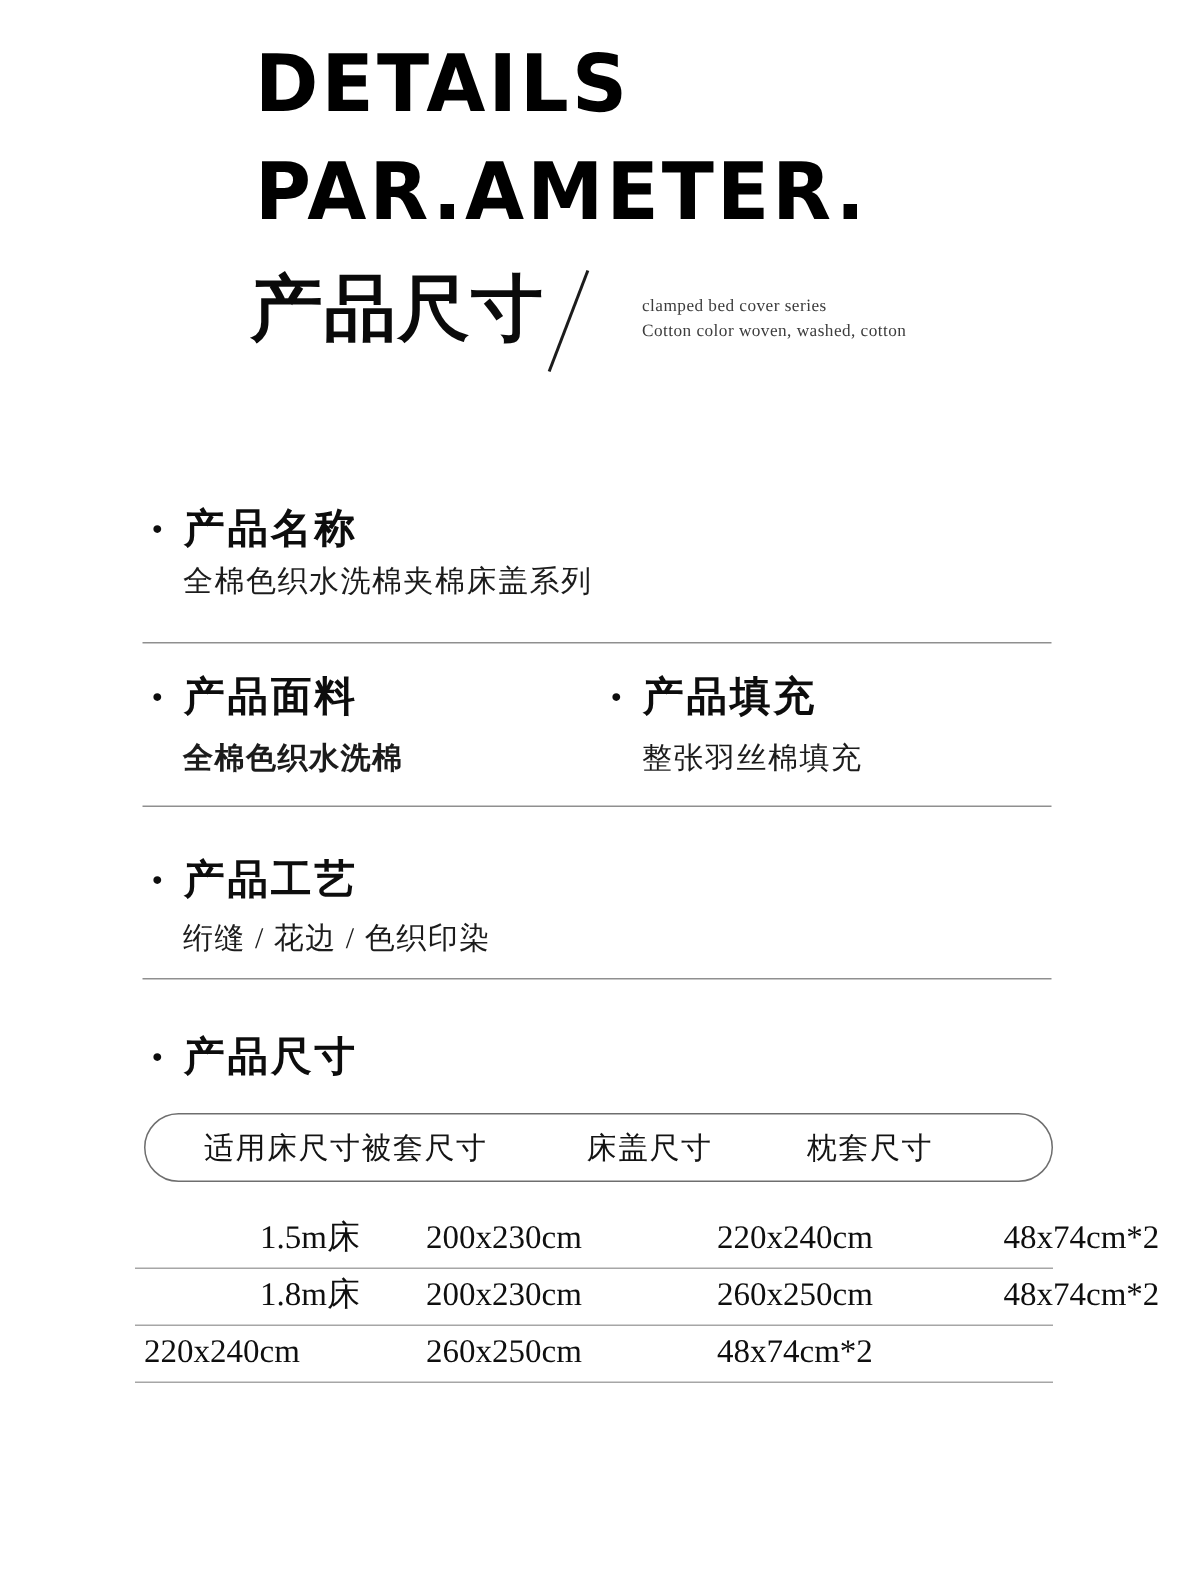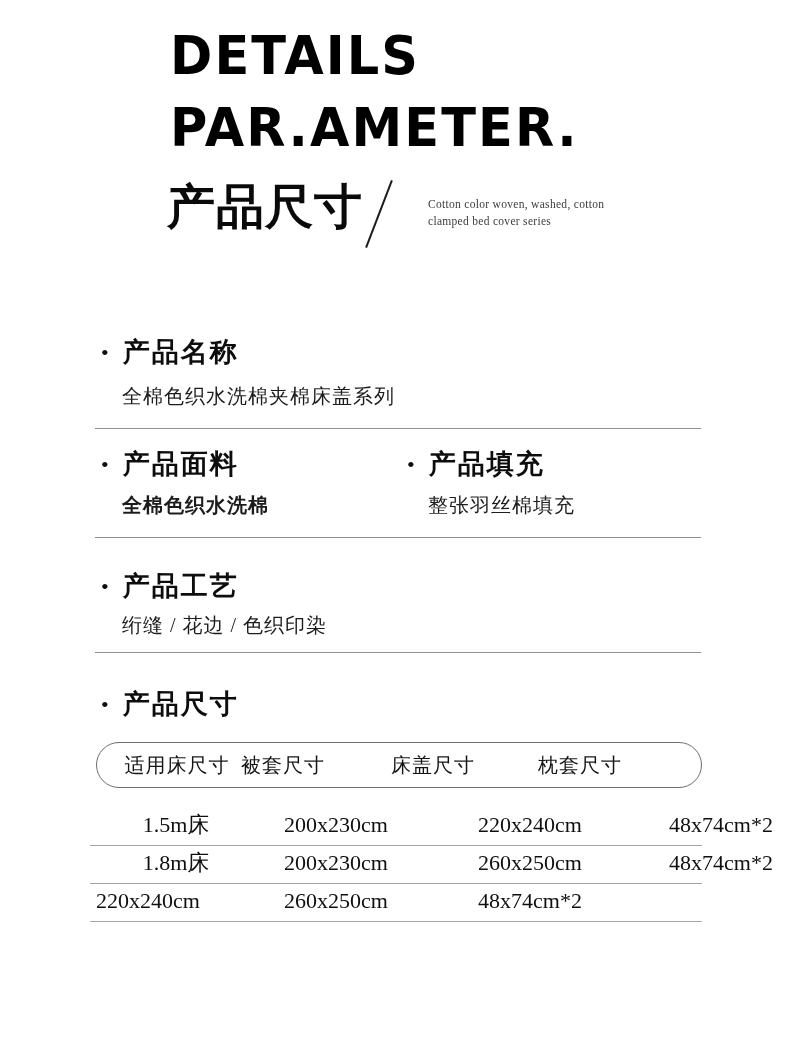--- a/index.html
+++ b/index.html
@@ -70,47 +70,47 @@
   }
   .size-rows{
     position:absolute;left:96px;top:806px;width:606px;
     font-size:22px;color:#0f0f0f;
   }
   .t-row{
     height:38px;
     display:grid;grid-template-columns:144px 150px 147px 162px;
     align-items:center;white-space:nowrap;gap:44px;
   }
-  .c1{padding-left:16px;text-align:center;}
+  .c1{padding-left:16px;text-align:right;}
   .c2,.c3,.c4{text-align:left;}
   .t-line{
     position:absolute;left:90px;width:612px;height:0;
     border-top:1px solid #a6a6a6;
   }
 </style>
 </head>
 <body>
 
 <div class="page">
 
   <div class="brand-l1">DETAILS</div>
   <div class="brand-l2">PAR.AMETER.</div>
 
   <div class="cn-title">产品尺寸</div>
   <div class="slash"></div>
   <div class="en-sub">
+    <div>clamped bed cover series</div>
     <div>Cotton color woven, washed, cotton</div>
-    <div>clamped bed cover series</div>
   </div>
 
   <div class="sec-head" style="left:101px;top:334px;">
     <span class="dot">•</span>
     <span>产品名称</span>
   </div>
-  <div class="sec-value" style="left:122px;top:383px;">全棉色织水洗棉夹棉床盖系列</div>
+  <div class="sec-value" style="left:122px;top:374px;">全棉色织水洗棉夹棉床盖系列</div>
   <div class="divider" style="top:428px;"></div>
 
   <div class="sec-head" style="left:101px;top:446px;">
     <span class="dot">•</span>
     <span>产品面料</span>
   </div>
   <div class="sec-value" style="left:122px;top:492px;font-weight:bold;">全棉色织水洗棉</div>
 
   <div class="sec-head" style="left:407px;top:446px;">
     <span class="dot">•</span>

